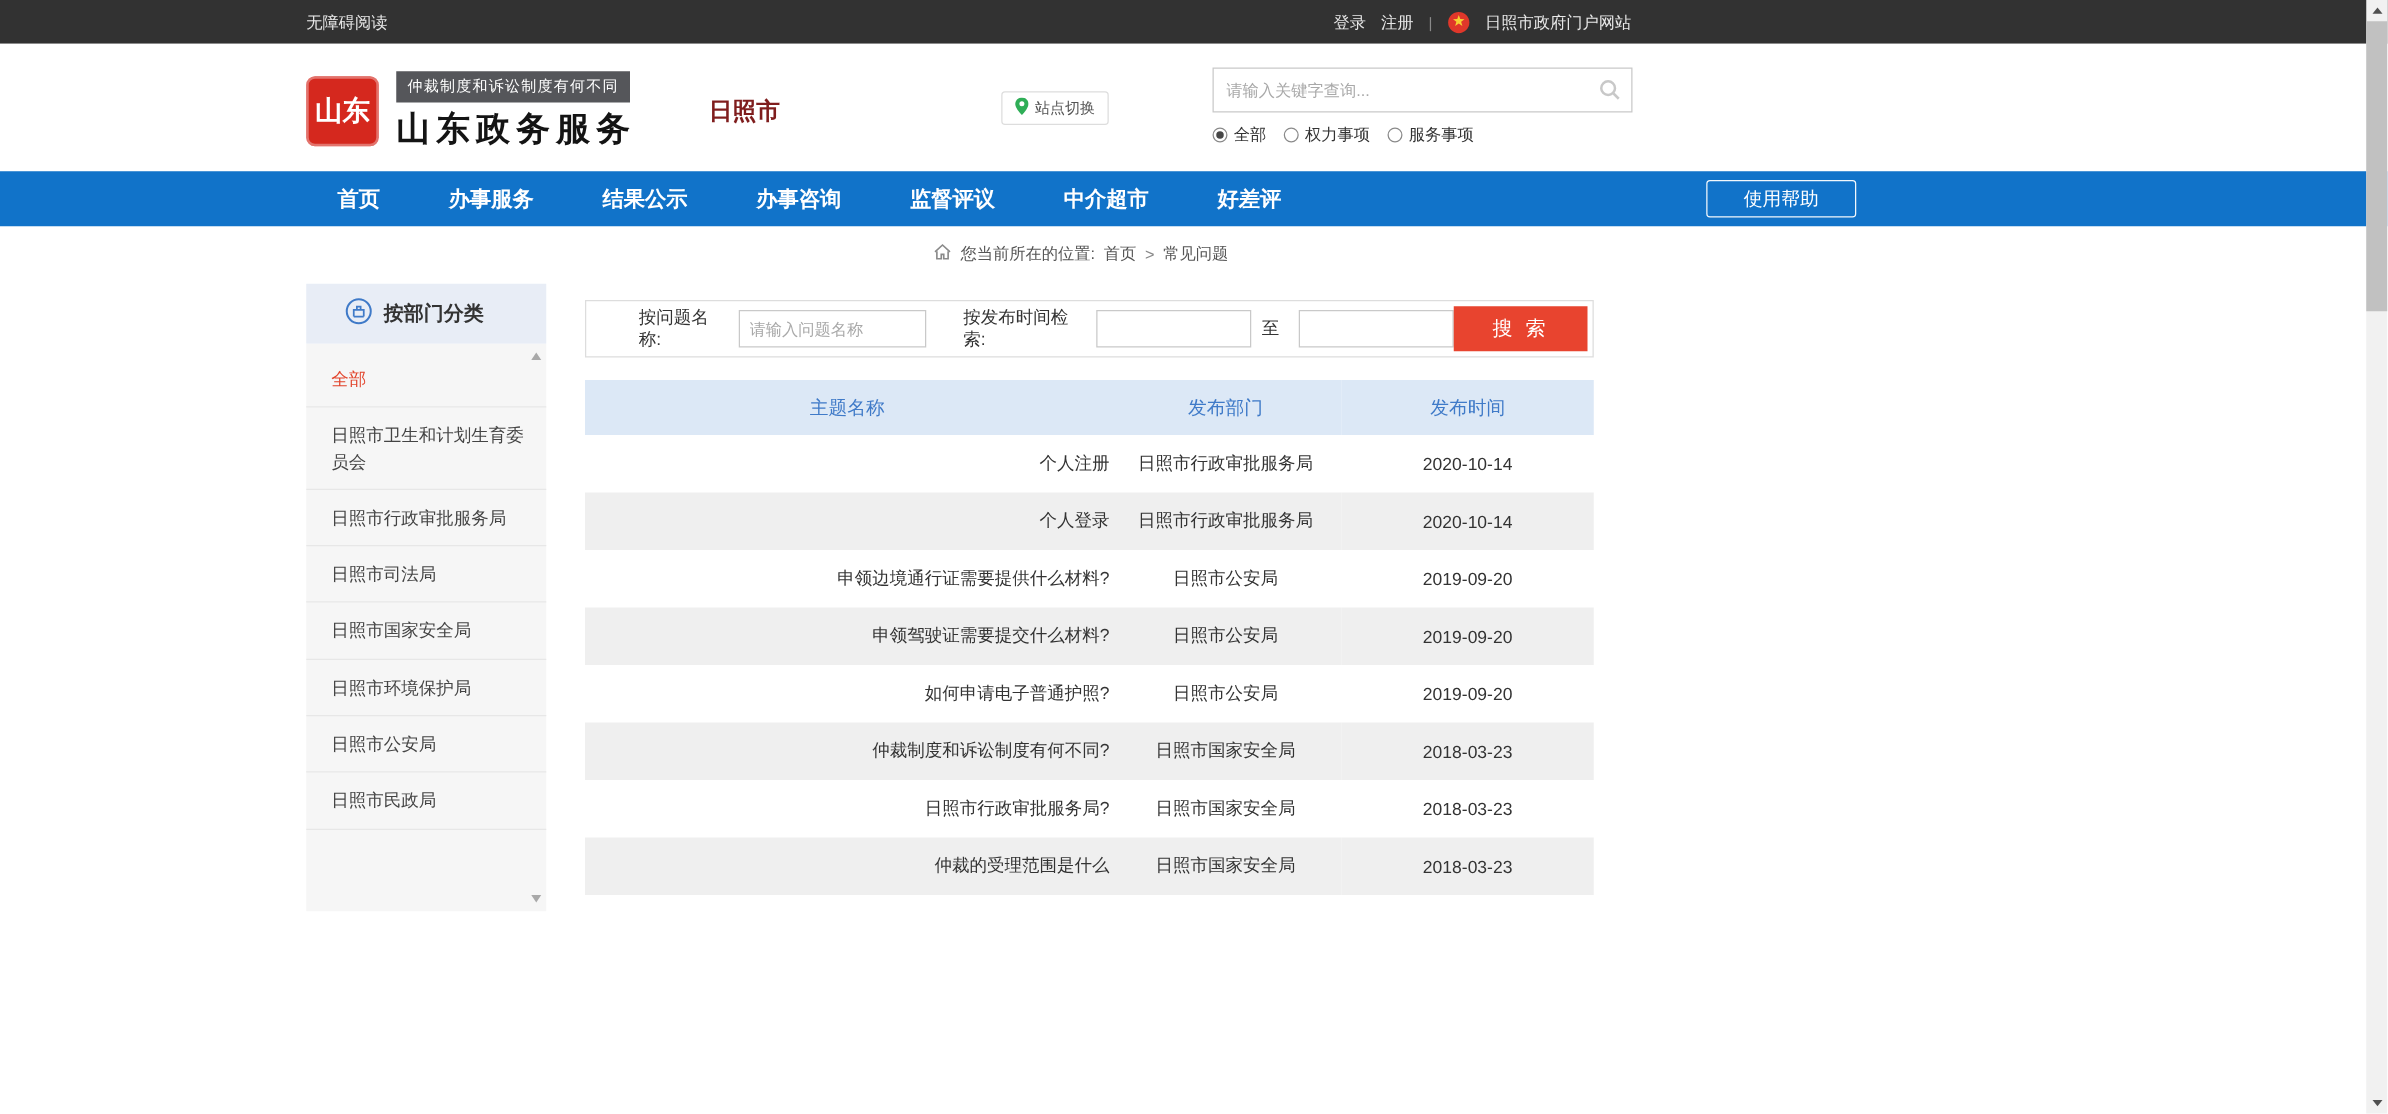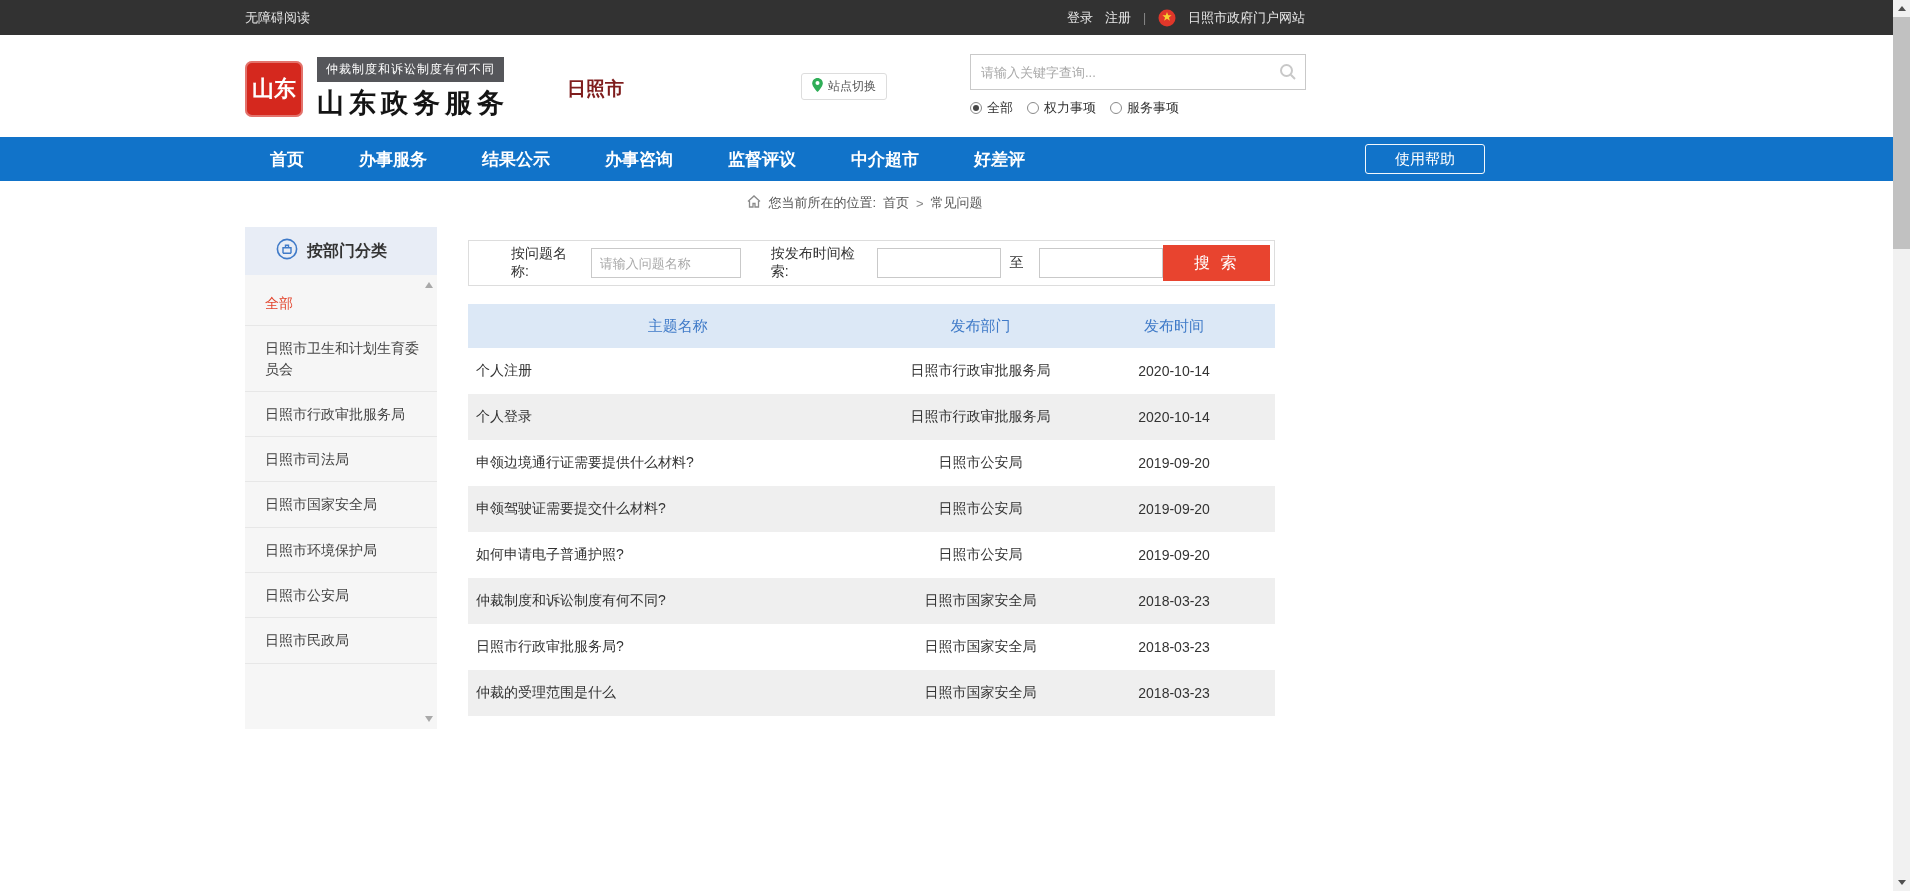--- a/index.html
+++ b/index.html
@@ -94,21 +94,21 @@
   .search-btn { margin-left:auto; margin-right:4px; width:110px; height:36px;
     background:#e8442f; border:0; color:#fff; font-size:16px; letter-spacing:3px;
     cursor:pointer; font-family:inherit; }
 
   .qtable { width:100%; border-collapse:collapse; table-layout:fixed; }
   .qtable th { height:44px; background:#dce8f6; color:#3f7ac8; font-size:15px; font-weight:normal; }
   .col-title { width:52%; }
   .col-dept  { width:23%; }
   .col-date  { width:25%; }
   .qtable td { height:46px; font-size:14px; color:#333; }
-  .c-title { text-align:left; padding-left:8px; }
+  .c-title { text-align:right; padding-left:8px; }
   .c-dept, .c-date { text-align:center; }
   .qtable tbody tr { cursor:pointer; }
   .qtable tbody tr:nth-child(even) { background:#efefef; }
 
   
   .scrollbar { position:absolute; right:0; top:0; width:17px; height:891px; background:#f1f1f1; z-index:60; }
   .sb-btn { position:absolute; left:0; width:17px; height:17px; display:flex;
     align-items:center; justify-content:center; cursor:pointer; }
   .sb-btn.up { top:0; }
   .sb-btn.down { bottom:0; }

